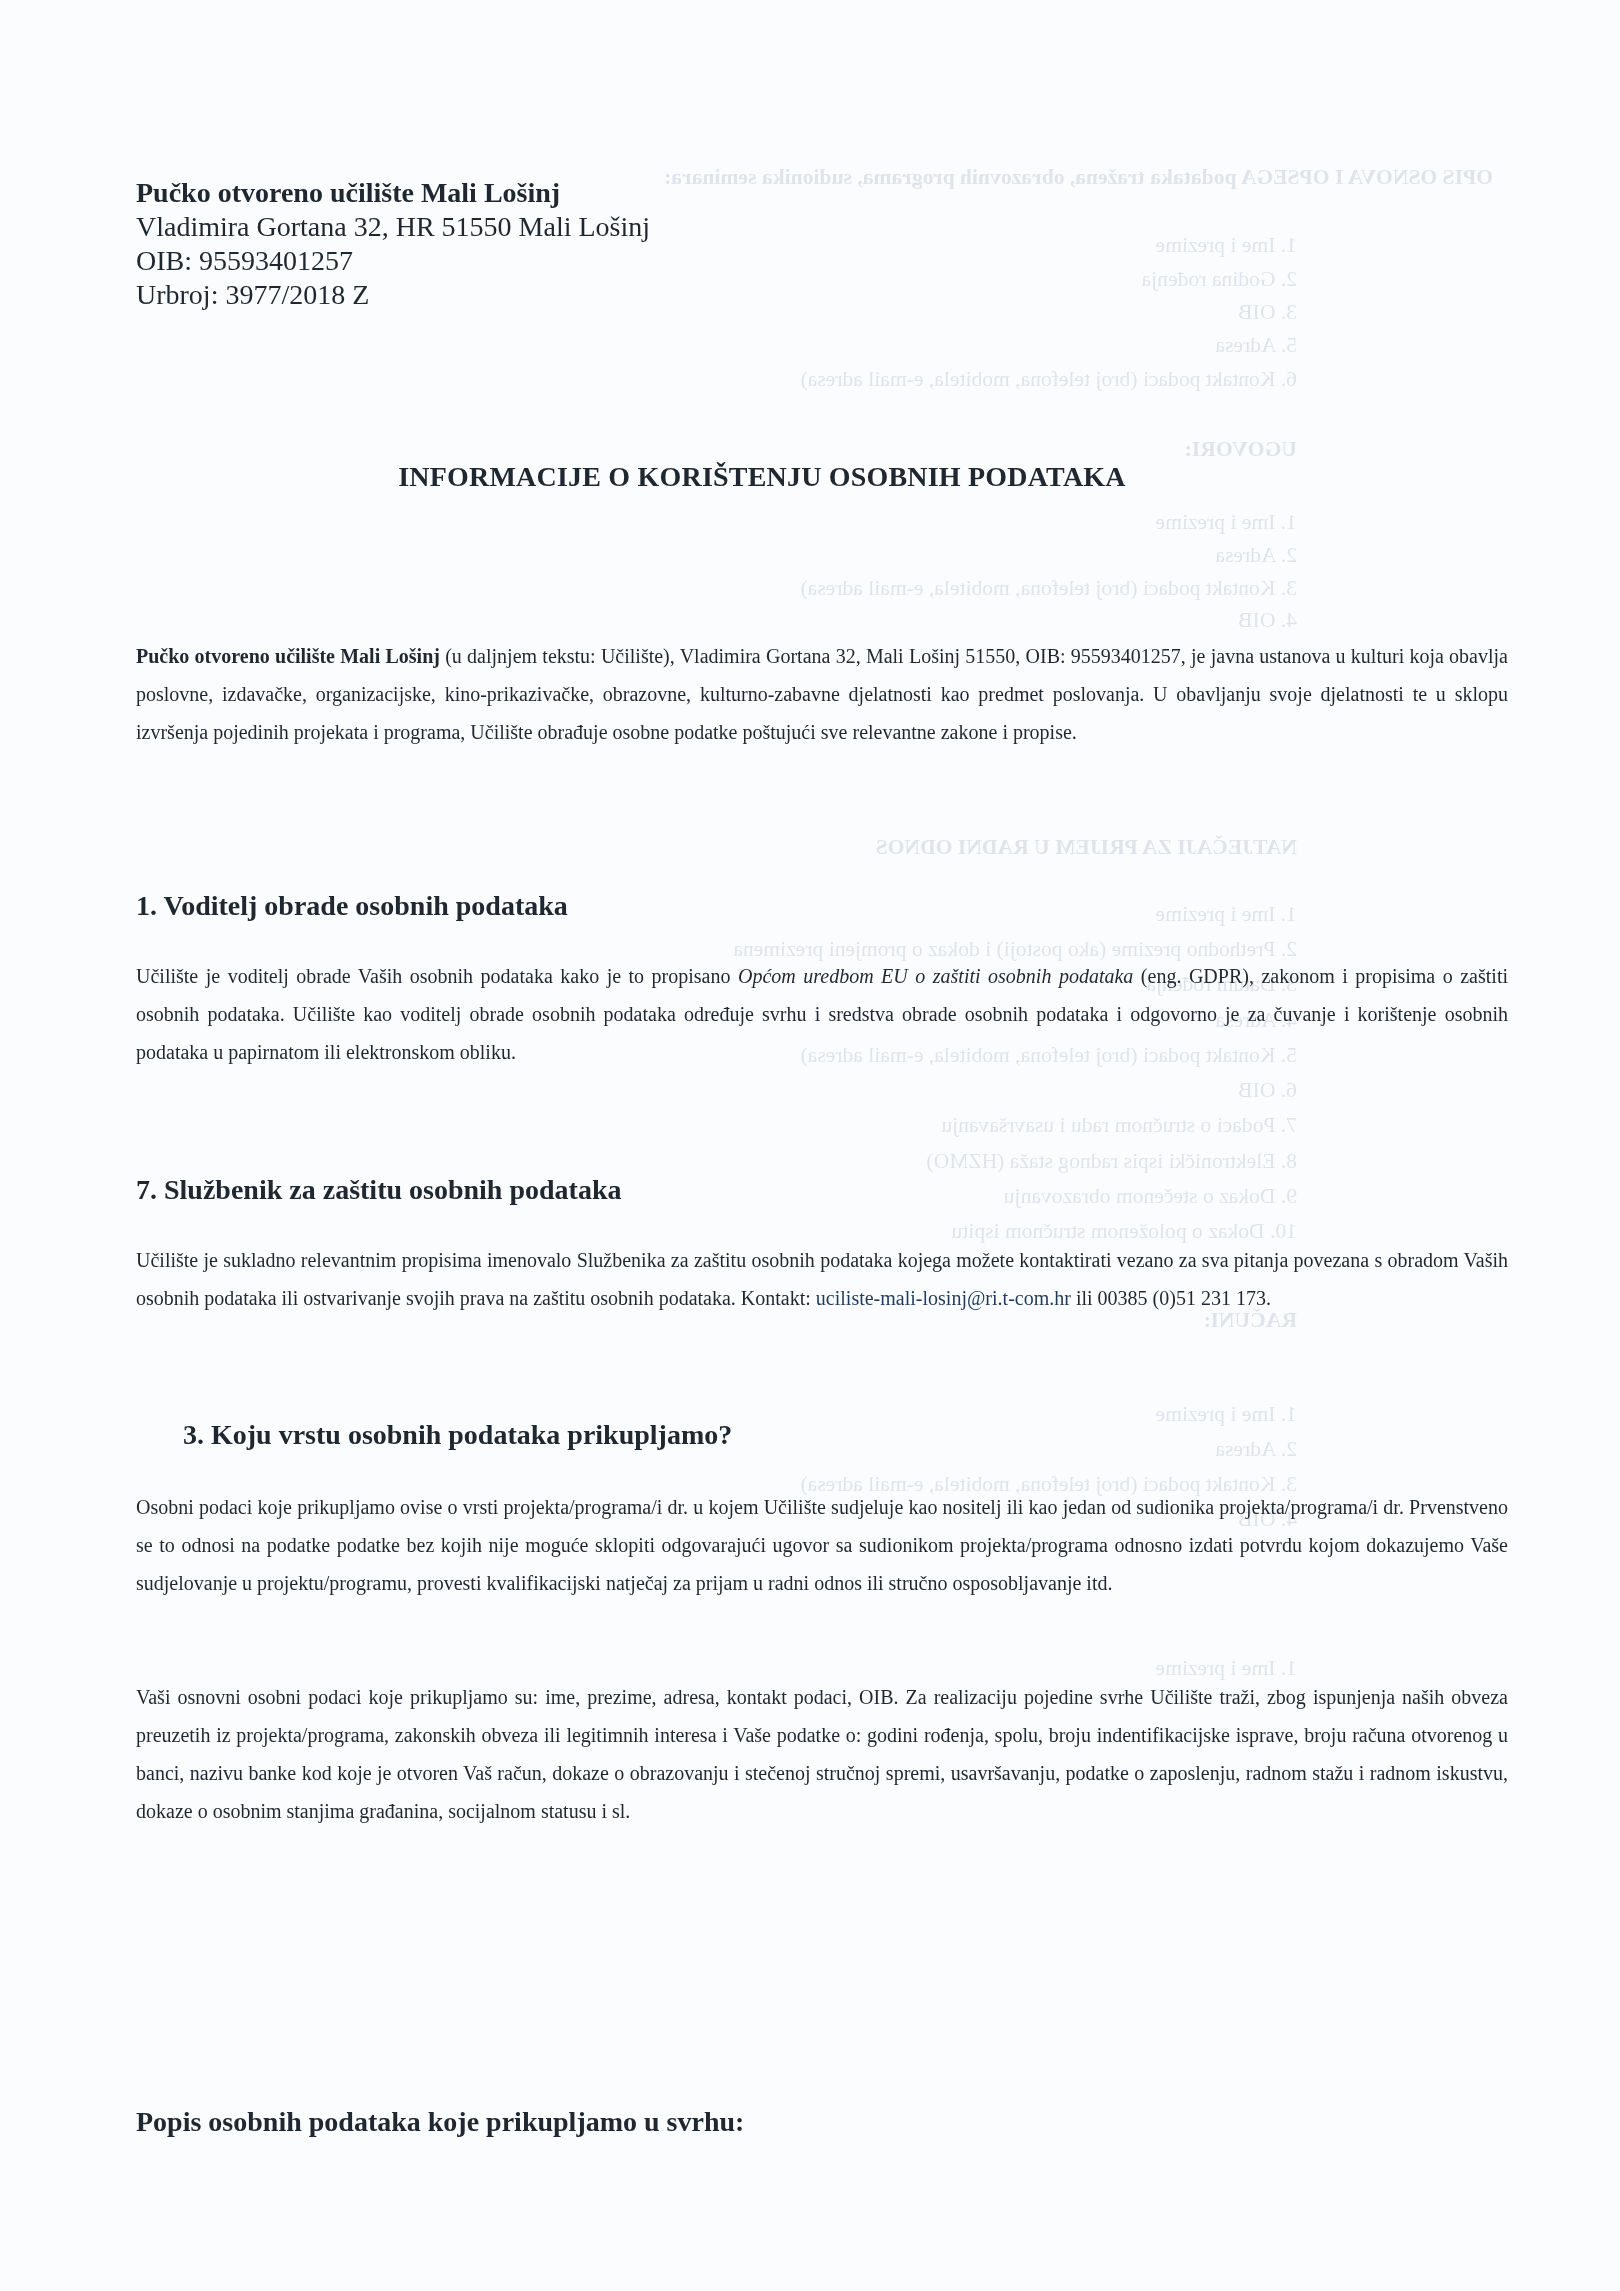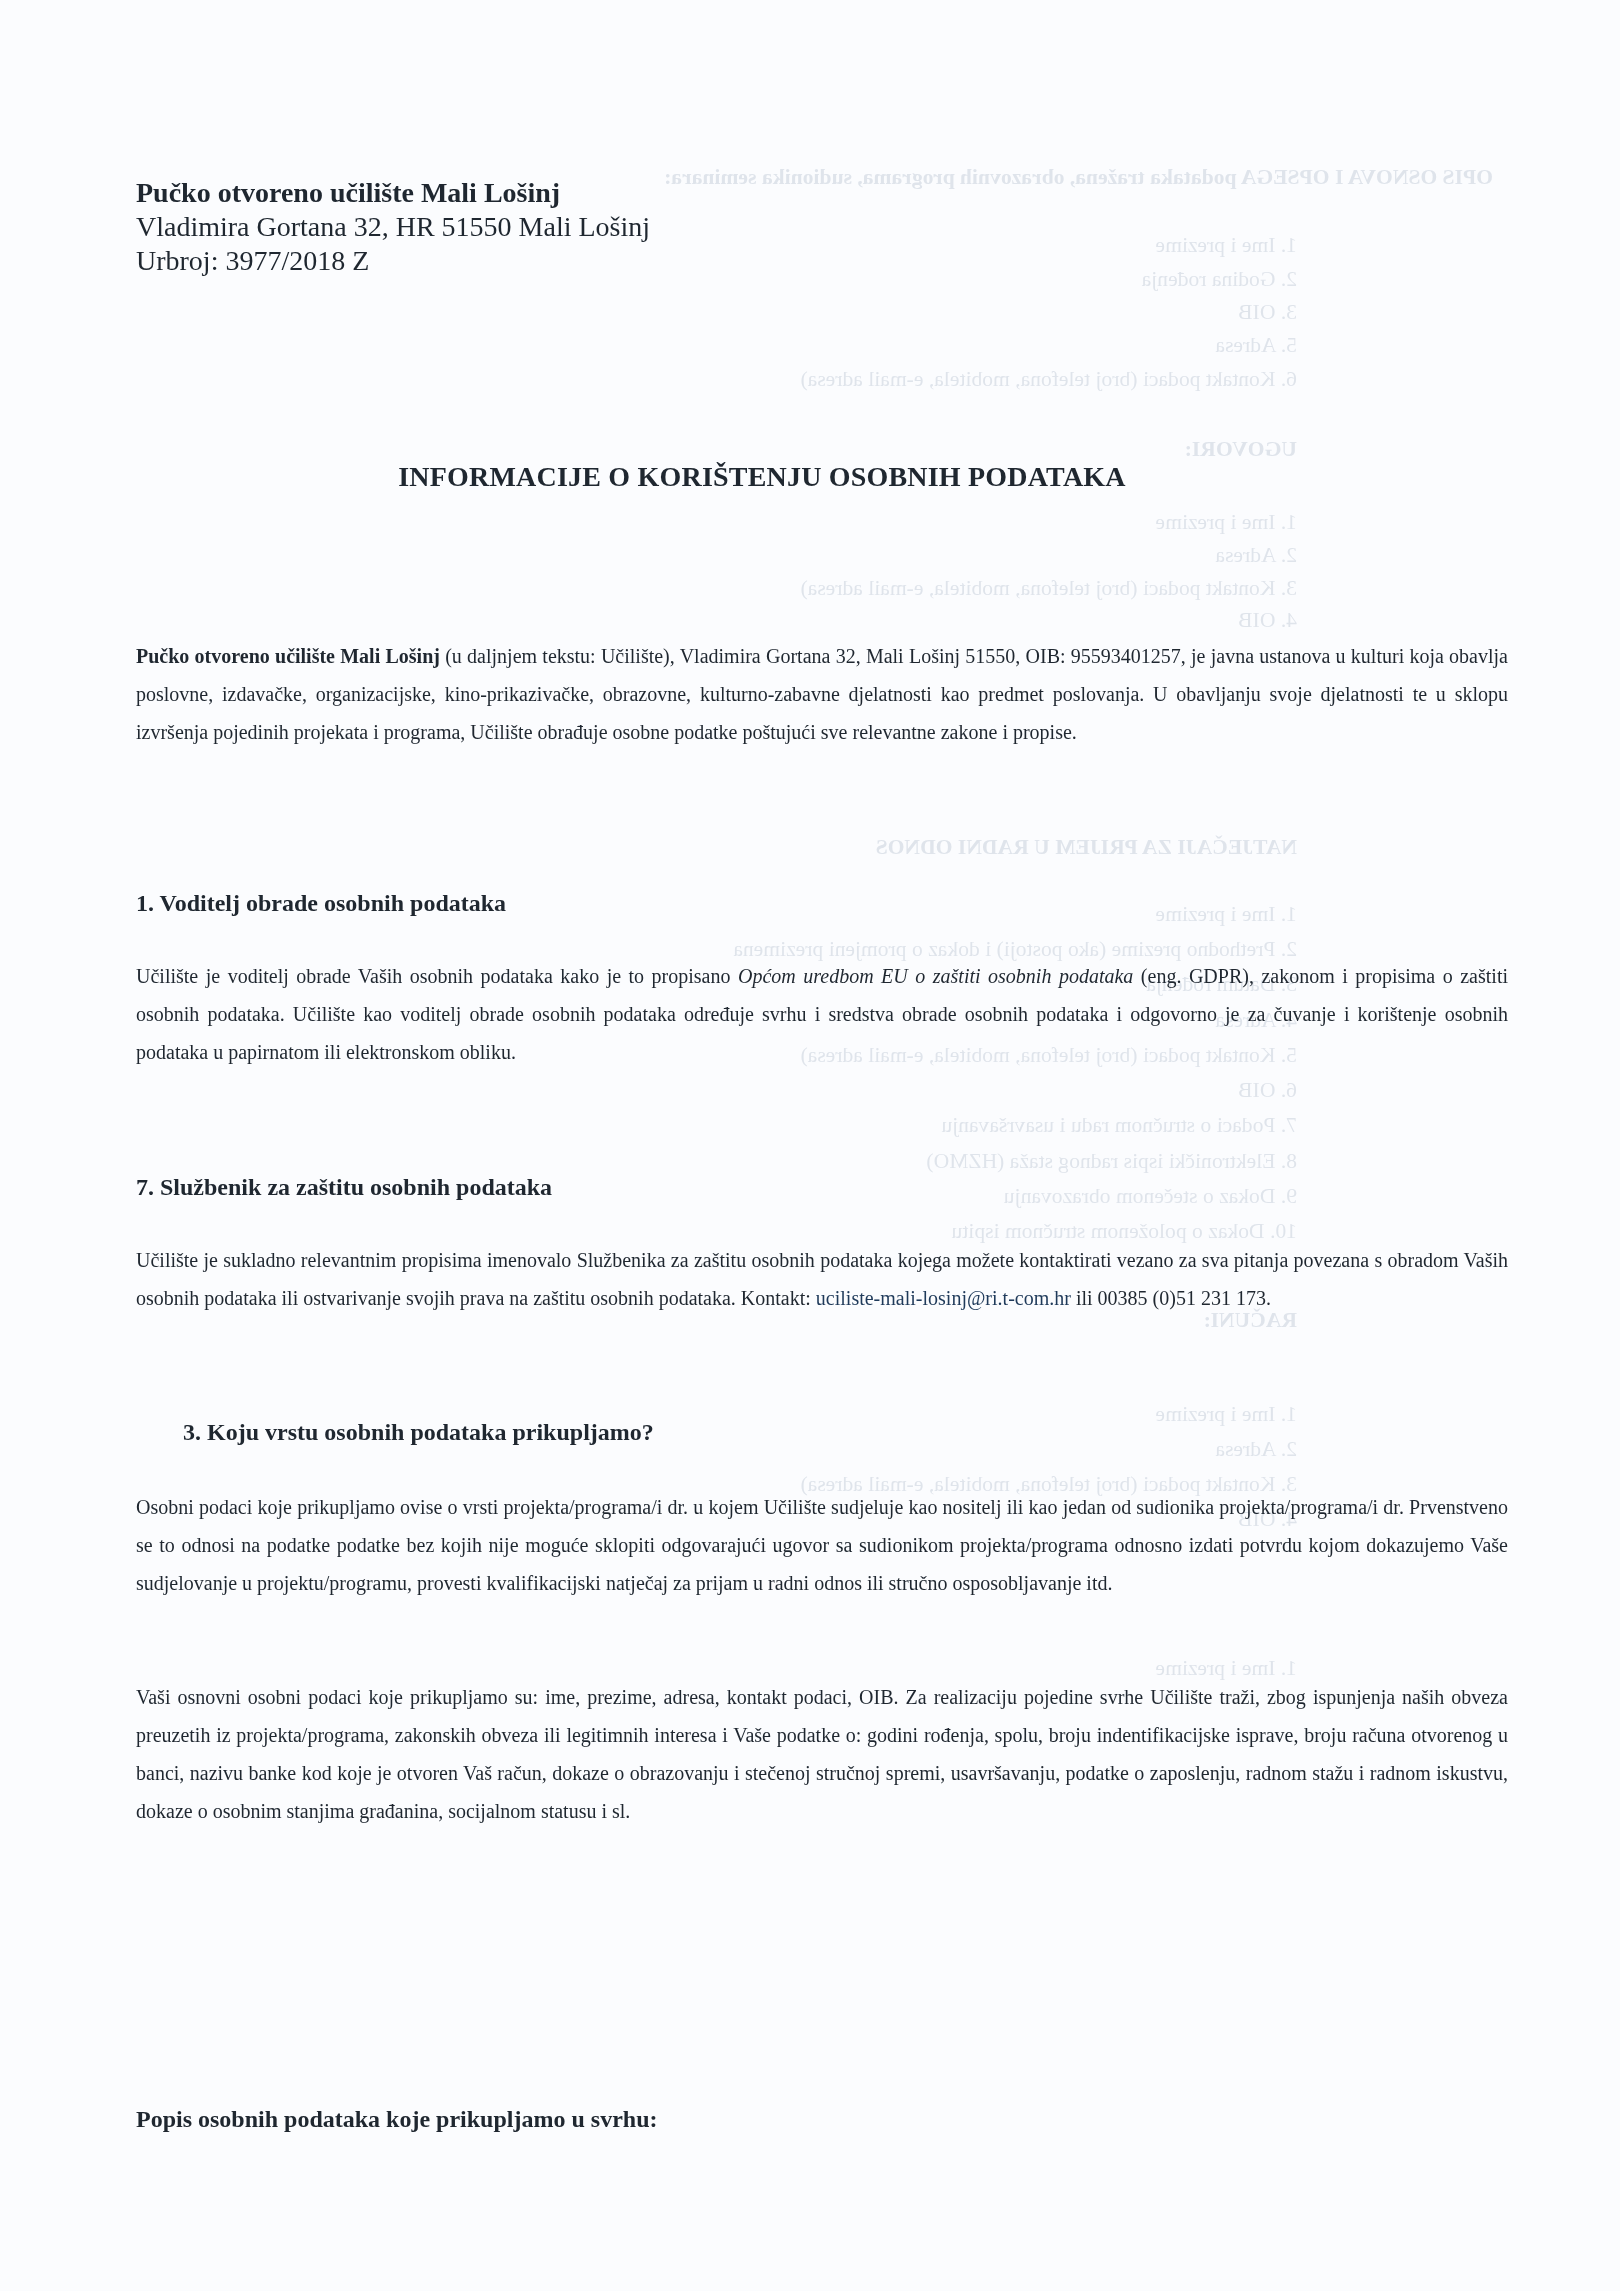--- a/index.html
+++ b/index.html
@@ -22,21 +22,21 @@
   .header { position: absolute; left: 136px; top: 176px; line-height: 34px; font-size: 28px; }
   .header .org { font-weight: bold; }
   .title {
     position: absolute; left: 0; width: 1524px; top: 461px; text-align: center;
     font-weight: bold; font-size: 28px; letter-spacing: 0.2px;
   }
   .para {
     position: absolute; left: 136px; width: 1372px; line-height: 38px;
     text-align: justify; font-size: 20px;
   }
-  .heading { position: absolute; left: 136px; font-weight: bold; font-size: 24px; text-align: center; }
+  .heading { position: absolute; left: 136px; font-weight: bold; font-size: 28px; text-align: center; }
   .email { color: #1f3a5a; }
   b { font-weight: bold; }
   i { font-style: italic; }
 </style>
 </head>
 <body>
 
 <div class="page">
 
   <div class="showthrough">
@@ -66,20 +66,21 @@
     <div class="st-line" style="left:323px; top:1402px;">1. Ime i prezime</div>
     <div class="st-line" style="left:323px; top:1437px;">2. Adresa</div>
     <div class="st-line" style="left:323px; top:1472px;">3. Kontakt podaci (broj telefona, mobitela, e-mail adresa)</div>
     <div class="st-line" style="left:323px; top:1507px;">4. OIB</div>
     <div class="st-line" style="left:323px; top:1656px;">1. Ime i prezime</div>
   </div>
 
   <div class="header">
     <div class="org">Pučko otvoreno učilište Mali Lošinj</div>
     <div>Vladimira Gortana 32, HR 51550 Mali Lošinj</div>
+    <div>OIB: 95593401257</div>
     <div>Urbroj: 3977/2018 Z</div>
   </div>
 
   <div class="title">INFORMACIJE O KORIŠTENJU OSOBNIH PODATAKA</div>
 
   <div class="para" style="top:637px;">
     <b>Pučko otvoreno učilište Mali Lošinj</b><span> (u daljnjem tekstu: Učilište), Vladimira Gortana 32, Mali Lošinj 51550, OIB: 95593401257, je javna ustanova u kulturi koja obavlja poslovne, izdavačke, organizacijske, kino-prikazivačke, obrazovne, kulturno-zabavne djelatnosti kao predmet poslovanja. U obavljanju svoje djelatnosti te u sklopu izvršenja pojedinih projekata i programa, Učilište obrađuje osobne podatke poštujući sve relevantne zakone i propise.</span>
   </div>
 
   <div class="heading" style="top:890px;">1. Voditelj obrade osobnih podataka</div>

